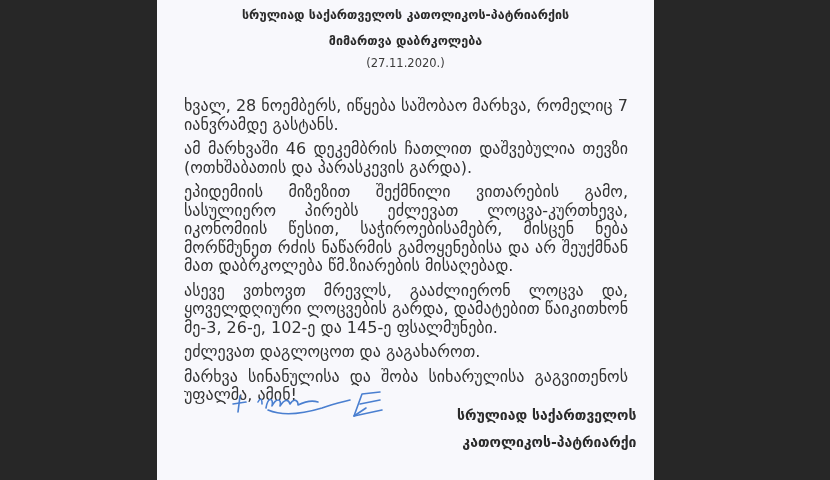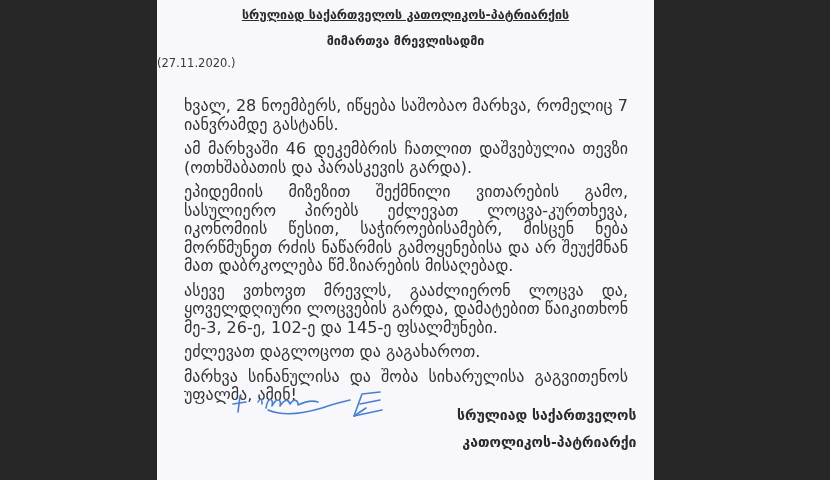--- a/index.html
+++ b/index.html
@@ -30,27 +30,28 @@
     .title {
       position: absolute;
       left: 0;
       width: 497px;
       text-align: center;
       font-weight: bold;
       font-size: 12.5px;
       color: #2b2b2b;
       white-space: nowrap;
     }
-    .title-1 { top: 7px; text-decoration: underline; }
+    .title-1 { top: 7px; }
     .title-2 { top: 33px; }
     .date {
       position: absolute;
       left: 0;
       top: 56px;
       width: 497px;
+      text-align: center;
       font-size: 11.5px;
       color: #3a3a3a;
     }
     .body {
       position: absolute;
       left: 27px;
       top: 97px;
       width: 444px;
       font-size: 16px;
       line-height: 18.5px;
@@ -78,21 +79,21 @@
       text-align: right;
     }
     .sig-line { white-space: nowrap; }
   </style>
 </head>
 <body>
 
 <div class="viewer">
   <div class="page">
     <div class="title title-1">სრულიად საქართველოს კათოლიკოს-პატრიარქის</div>
-    <div class="title title-2">მიმართვა მრევლისადმი</div>
+    <div class="title title-2">მიმართვა დაბრკოლება</div>
     <div class="date">(27.11.2020.)</div>
 
     <div class="body">
       <p class="para">ხვალ, 28 ნოემბერს, იწყება საშობაო მარხვა, რომელიც 7 იანვრამდე გასტანს.</p>
       <p class="para">ამ მარხვაში 46 დეკემბრის ჩათლით დაშვებულია თევზი (ოთხშაბათის და პარასკევის გარდა).</p>
       <p class="para">ეპიდემიის მიზეზით შექმნილი ვითარების გამო, სასულიერო პირებს ეძლევათ ლოცვა-კურთხევა, იკონომიის წესით, საჭიროებისამებრ, მისცენ ნება მორწმუნეთ რძის ნაწარმის გამოყენებისა და არ შეუქმნან მათ დაბრკოლება წმ.ზიარების მისაღებად.</p>
       <p class="para">ასევე ვთხოვთ მრევლს, გააძლიერონ ლოცვა და, ყოველდღიური ლოცვების გარდა, დამატებით წაიკითხონ მე-3, 26-ე, 102-ე და 145-ე ფსალმუნები.</p>
       <p class="para">ეძლევათ დაგლოცოთ და გაგახაროთ.</p>
       <p class="para">მარხვა სინანულისა და შობა სიხარულისა გაგვითენოს უფალმა, ამინ!</p>
     </div>

